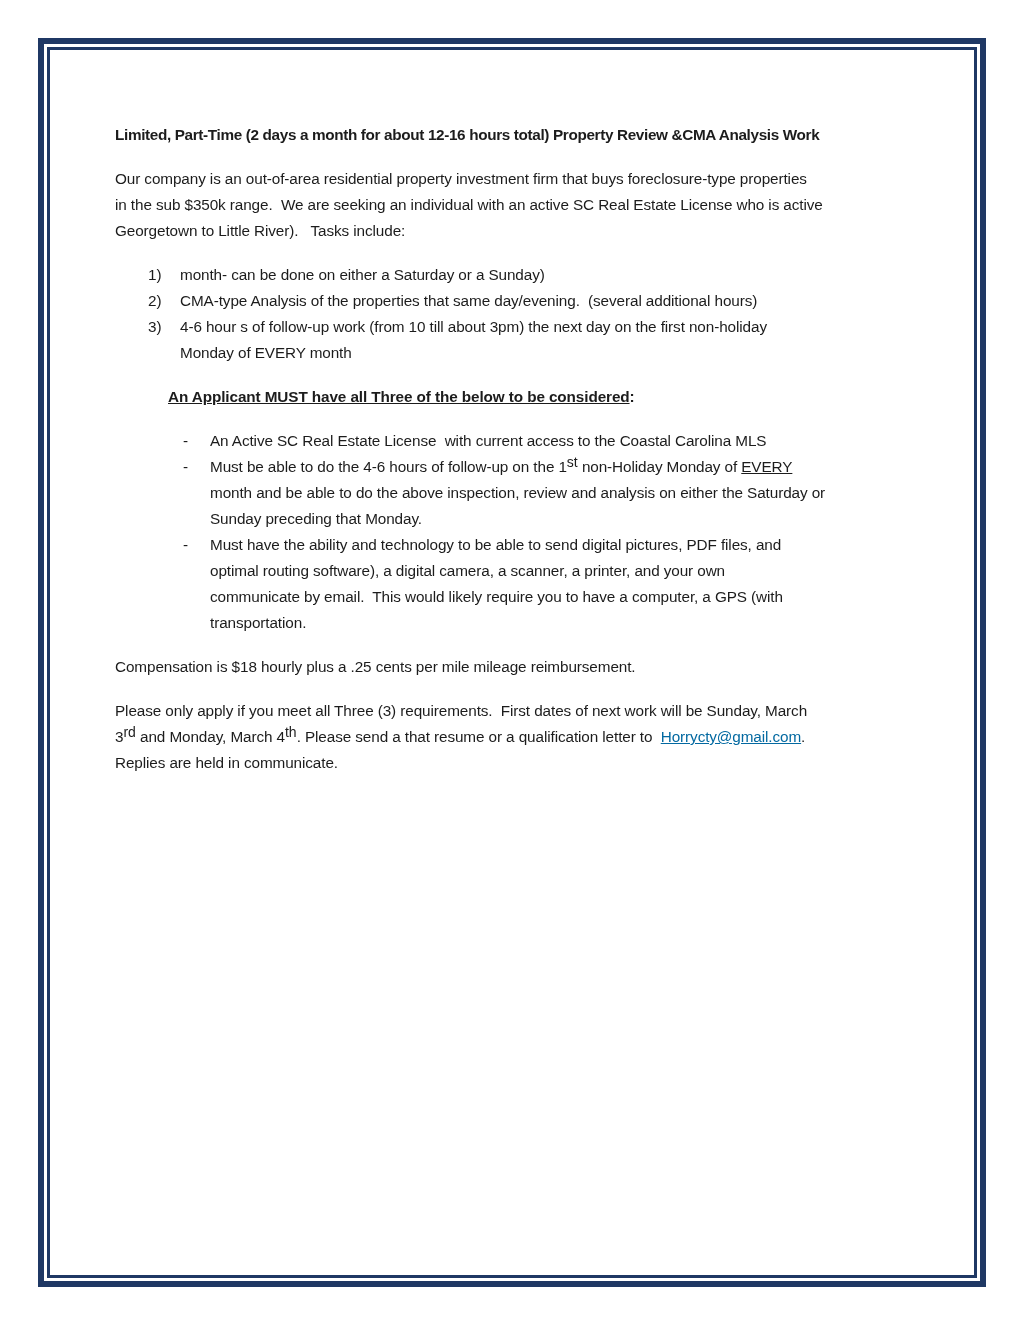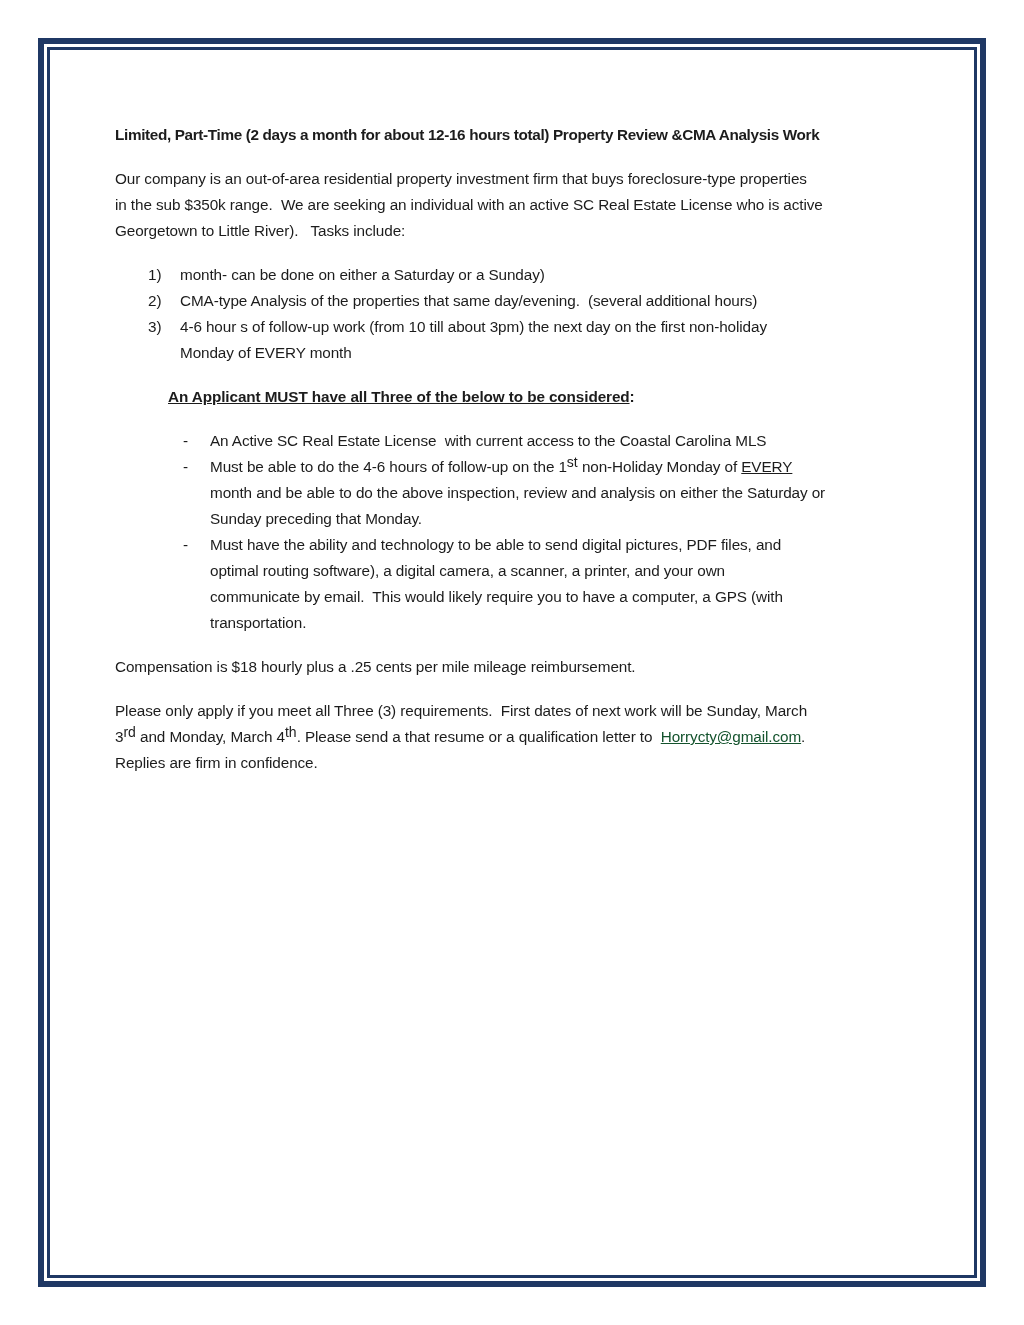--- a/index.html
+++ b/index.html
@@ -33,21 +33,21 @@
   .block { margin: 0 0 18px 0; }
   .line { white-space: pre; }
   .title { font-weight: bold; text-align: left; letter-spacing: -0.35px; }
   .heading { font-weight: bold; margin-left: 53px; }
   .num-item { position: relative; padding-left: 65px; }
   .num-item .marker { position: absolute; left: 33px; top: 0; }
   .dash-item { position: relative; padding-left: 95px; }
   .dash-item .marker { position: absolute; left: 68px; top: 0; }
   .u { text-decoration: underline; }
   .sup { font-size: 14px; position: relative; top: -5.5px; letter-spacing: 0; }
-  a.link { color: #14532d; text-decoration: underline; cursor: pointer; }
+  a.link { color: #0369a1; text-decoration: underline; cursor: pointer; }
 </style>
 </head>
 <body>
 
 <div class="page-frame">
   <div class="page-frame-inner">
     <div class="doc-content">
         <div class="block title">
           <div class="line"><span>Limited, Part-Time (2 days a month for about 12-16 hours total) Property Review &amp;CMA Analysis Work</span></div>
         </div>
@@ -92,17 +92,17 @@
             <div class="line"><span>communicate by email.  This would likely require you to have a computer, a GPS (with</span></div>
             <div class="line"><span>transportation.</span></div>
           </div>
         </div>
         <div class="block paragraph">
           <div class="line"><span>Compensation is $18 hourly plus a .25 cents per mile mileage reimbursement.</span></div>
         </div>
         <div class="block paragraph">
           <div class="line"><span>Please only apply if you meet all Three (3) requirements.  First dates of next work will be Sunday, March</span></div>
           <div class="line"><span>3</span><span class="sup">rd</span><span> and Monday, March 4</span><span class="sup">th</span><span>. Please send a that resume or a qualification letter to  </span><a class="link" href="#">Horrycty@gmail.com</a><span>.</span></div>
-          <div class="line"><span>Replies are firm in confidence.</span></div>
+          <div class="line"><span>Replies are held in communicate.</span></div>
         </div>
       </div>
   </div>
 </div>
 
 </body></html>

